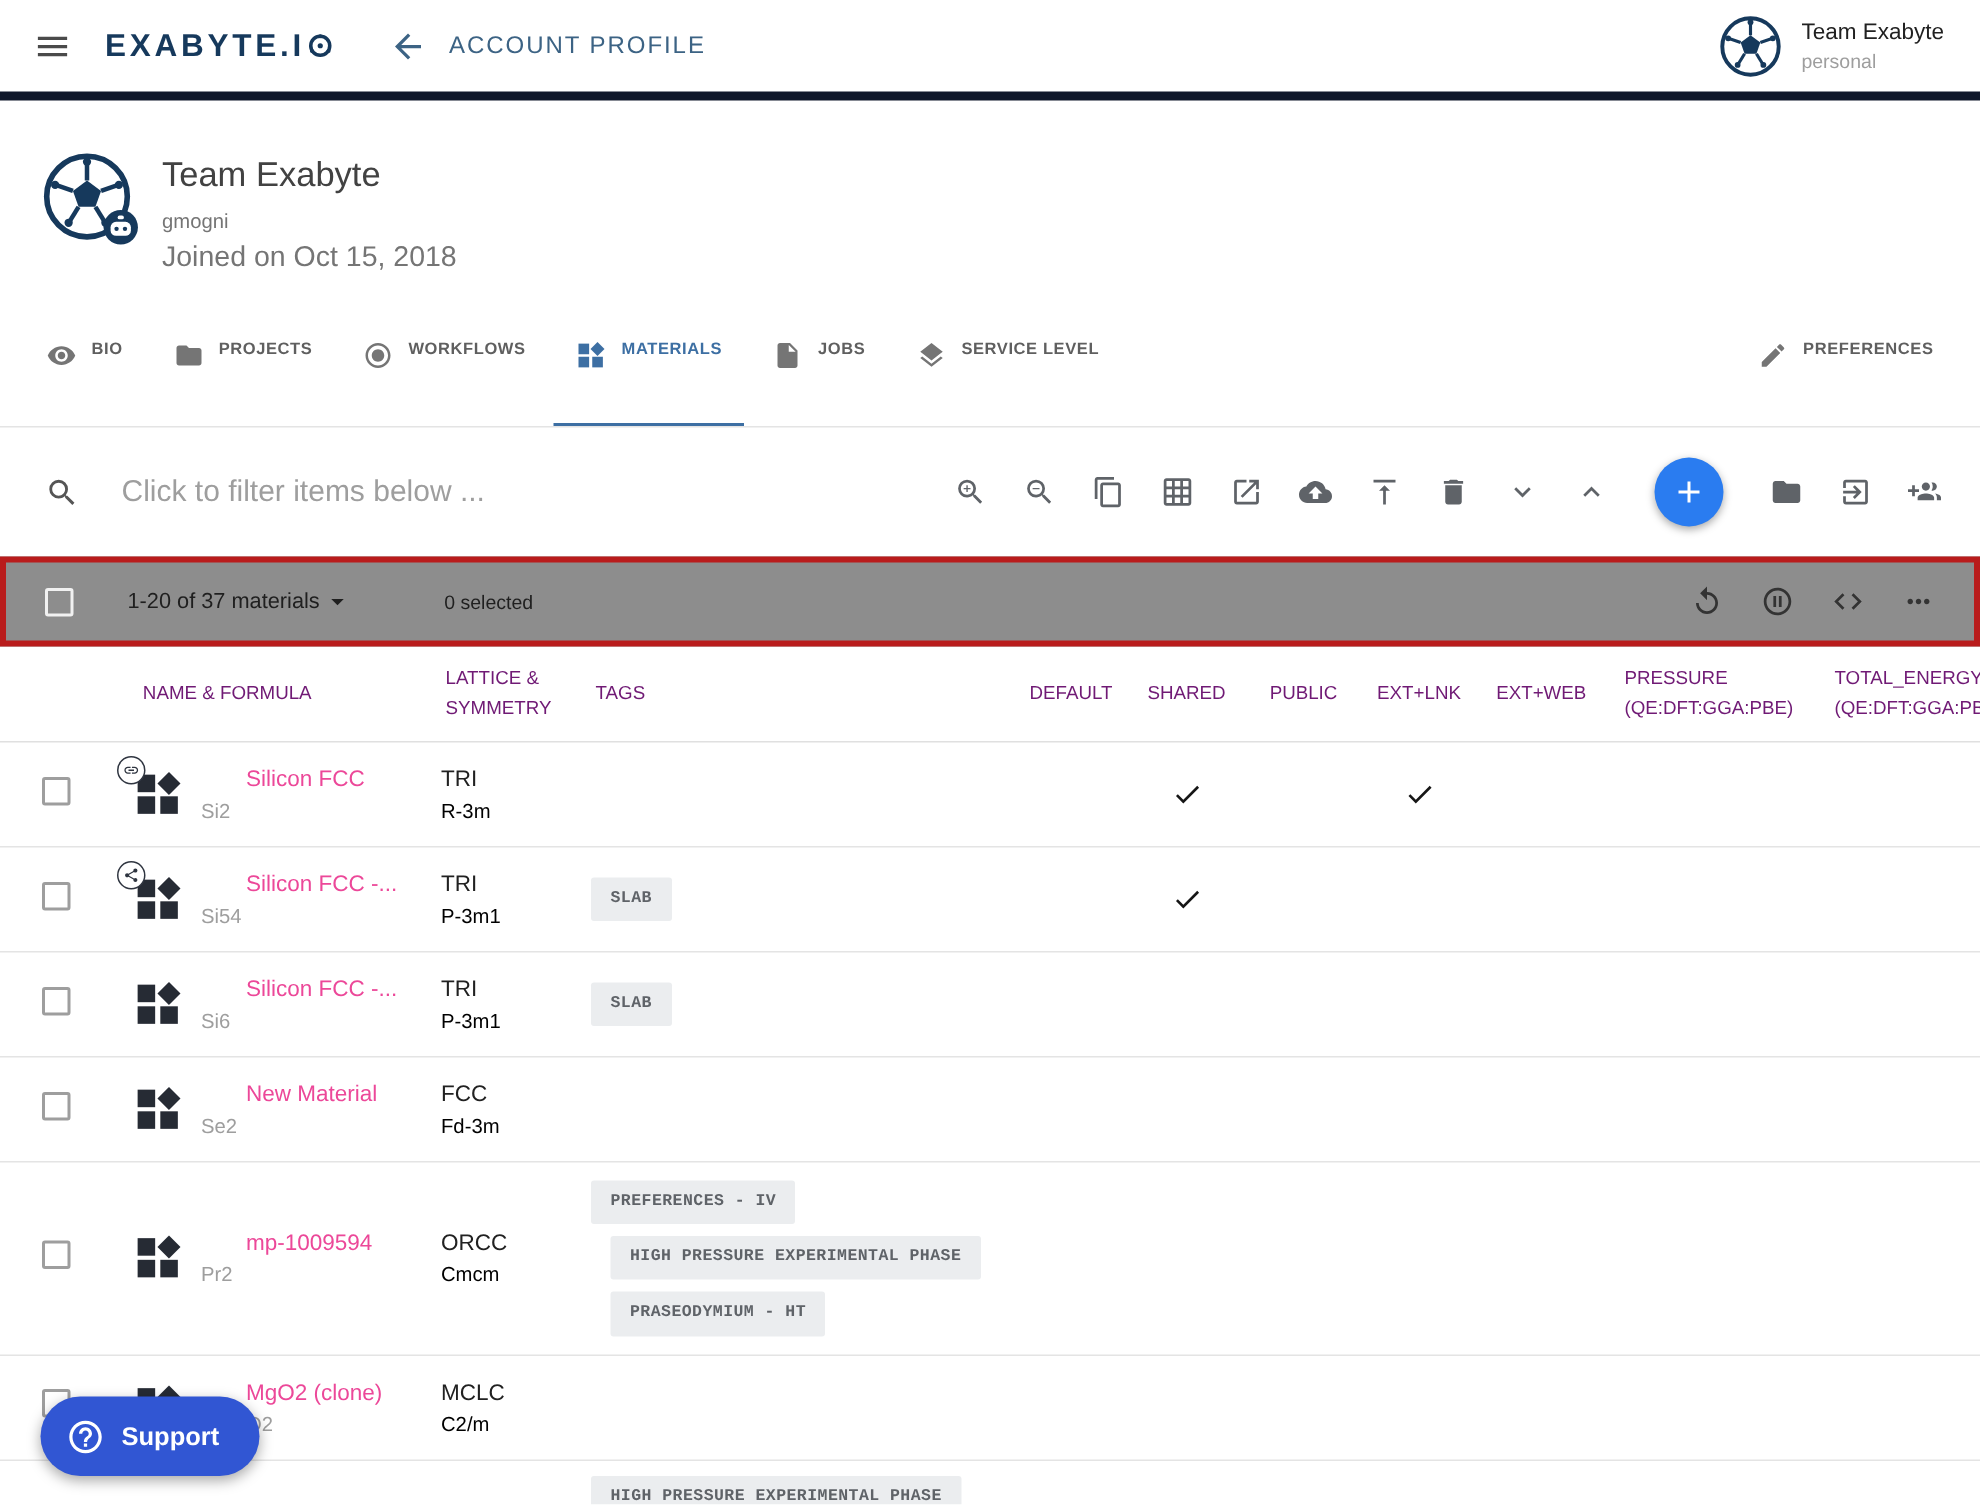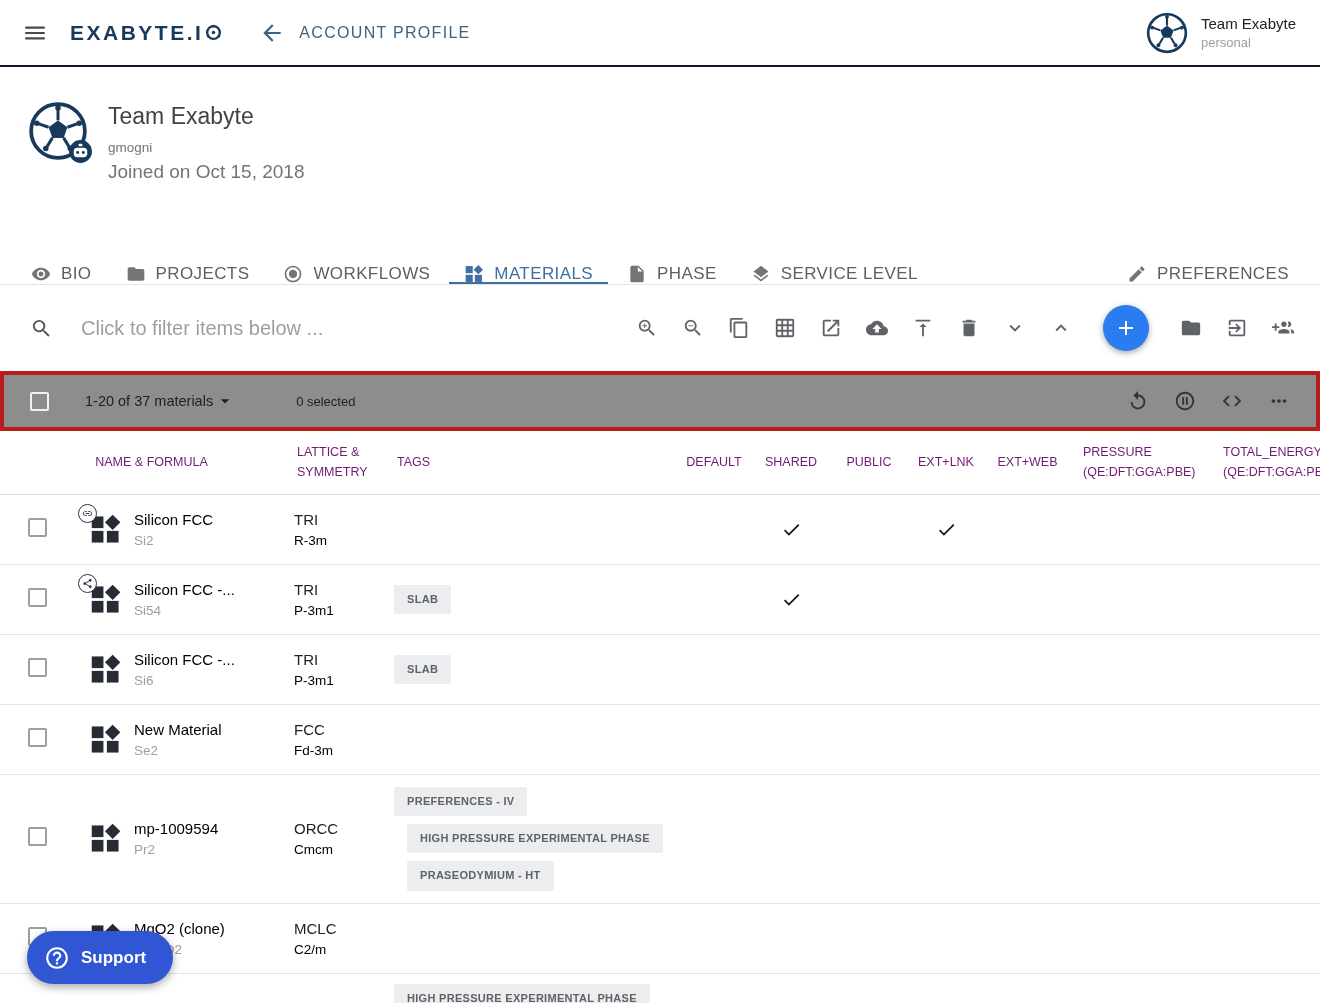--- a/index.html
+++ b/index.html
@@ -6,21 +6,21 @@
   body { margin: 0; background: #fff; }
   .app {
     position: relative; width: 1320px; height: 1003px; background: #fff;
     overflow: hidden; font-family: "Liberation Sans", "DejaVu Sans", sans-serif;
     color: #212121;
   }
   [data-icon] { display: inline-flex; }
   [data-icon] svg { width: 22px; height: 22px; fill: #5f6368; }
 
   
-  .topbar { height: 67px; border-bottom: 2px solid #0f172a; display: flex; align-items: center; padding: 0 22px; }
+  .topbar { height: 67px; border-bottom: 6px solid #0f172a; display: flex; align-items: center; padding: 0 22px; }
   .iconbtn { background: none; border: none; padding: 0; display: inline-flex; align-items: center; justify-content: center; cursor: pointer; }
   .hamburger svg { fill: #4a4a4a; width: 26px; height: 26px; }
   .logo { display: flex; align-items: center; margin-left: 22px; color: #16395c; font-weight: 700; font-size: 21px; letter-spacing: 2.5px; }
   .logo-gear { margin-left: 1px; display: inline-flex; }
   .back { margin-left: 36px; }
   .back svg { fill: #3c6384; width: 26px; height: 26px; }
   .page-title { color: #3c6384; font-size: 16px; letter-spacing: 1.3px; margin-left: 14px; font-weight: 400; }
   .top-right { margin-left: auto; display: flex; align-items: center; gap: 13px; padding-right: 2px; }
   .top-avatar svg { width: 42px; height: 42px; display: block; }
   .top-user-name { font-size: 15px; color: #212121; }
@@ -31,21 +31,21 @@
   .profile-avatar { position: relative; width: 60px; height: 60px; }
   .profile-avatar .ball { width: 60px; height: 60px; display: block; }
   .robot-badge { position: absolute; right: -5px; bottom: -3px; width: 25px; height: 25px; }
   .profile-info { margin-left: 20px; padding-top: 2px; }
   .profile-name { font-size: 23px; color: #424242; }
   .profile-username { font-size: 13.5px; color: #757575; margin-top: 10px; }
   .profile-joined { font-size: 19px; color: #757575; margin-top: 6px; }
 
   
   .tabs { display: flex; align-items: stretch; height: 58px; border-bottom: 1px solid #e4e4e4; padding: 0 14px; }
-  .tab { display: flex; align-items: flex-end; gap: 10px; padding: 0 17px; color: #5f5f5f; font-size: 17px; font-weight: 400; letter-spacing: 0.4px; position: relative; cursor: pointer; }
+  .tab { display: flex; align-items: flex-start; gap: 10px; padding: 0 17px; color: #5f5f5f; font-size: 11px; font-weight: 700; letter-spacing: 0.4px; position: relative; cursor: pointer; }
   .tab [data-icon] svg { width: 20px; height: 20px; fill: #757575; }
   .tab.active { color: #3d6fa3; }
   .tab.active [data-icon] svg { fill: #3d6fa3; }
   .tab.active::after { content: ""; position: absolute; left: 2px; right: 2px; bottom: 0; height: 2px; background: #3d6fa3; }
   .tab.right { margin-left: auto; }
 
   
   .toolbar { display: flex; align-items: center; height: 86px; padding: 0 26px 0 30px; }
   .filter-search svg { width: 23px; height: 23px; fill: #555; }
   .filter-input { border: none; outline: none; margin-left: 28px; font-size: 20px; width: 380px; color: #424242; background: transparent; font-family: inherit; }
@@ -74,25 +74,25 @@
   .th-energy { padding-left: 1px; }
 
   .trow { min-height: 70px; align-items: center; border-bottom: 1px solid #e4e4e4; cursor: pointer; }
   .cell-check { padding-left: 28px; }
   .row-check { border-color: #9e9e9e; }
   .cell-icon { display: flex; justify-content: center; padding-left: 14px; }
   .mat-icon-wrap { position: relative; display: inline-flex; }
   .mat-icon svg { width: 33px; height: 33px; fill: #262b34; }
   .badge { position: absolute; left: -11px; top: -9px; width: 19px; height: 19px; background: #fff; border: 1.5px solid #2f3540; border-radius: 50%; display: flex; align-items: center; justify-content: center; }
   .badge [data-icon] svg { width: 11px; height: 11px; fill: #2f3540; }
-  .mat-name { font-size: 15px; color: #000000; }
+  .mat-name { font-size: 15px; color: #ec4899; margin-left: 30px; }
   .mat-formula { font-size: 13.5px; color: #9e9e9e; margin-top: 5px; }
   .lat-type { font-size: 15px; color: #212121; }
   .lat-sym { font-size: 13.5px; color: #000000; margin-top: 5px; }
-  .cell-tags { display: flex; flex-direction: column; align-items: flex-start; gap: 8px; padding: 12px 0; }
+  .cell-tags { display: flex; flex-direction: column; align-items: flex-start; gap: 8px; padding: 12px 0; font-family: Liberation Mono, monospace; }
   .chip { background: #ebedef; color: #5f6368; font-size: 11px; font-weight: 700; letter-spacing: .3px; line-height: 1.2; padding: 8px 13px; border-radius: 2px; white-space: nowrap; }
   .cell-tags .chip:nth-child(n+2) { margin-left: 13px; }
   .cell-flag { display: flex; justify-content: center; }
   .cell-flag [data-icon] svg { width: 21px; height: 21px; fill: #161616; }
   .trow.partial { align-items: flex-start; min-height: 170px; border-bottom: none; }
   .trow.partial .cell-tags { padding-top: 10px; }
   .trow.partial .cell-check, .trow.partial .cell-icon { visibility: hidden; }
 
   
   .support-btn { position: absolute; left: 27px; bottom: 19px; height: 53px; border-radius: 27px; background: #3156d3; color: #fff; border: none; display: flex; align-items: center; gap: 11px; padding: 0 27px 0 17px; font-size: 17px; font-weight: 700; font-family: inherit; box-shadow: 0 3px 9px rgba(0,0,0,.35); cursor: pointer; z-index: 20; }
@@ -229,21 +229,21 @@
           </svg>
         </span>
         <span>MATERIALS</span>
       </div>
       <div class="tab">
         <span data-icon="file">
           <svg viewBox="0 0 24 24">
             <path d="M6 2c-1.1 0-1.99.9-1.99 2L4 20c0 1.1.89 2 1.99 2H18c1.1 0 2-.9 2-2V8l-6-6H6zm7 7V3.5L18.5 9H13z"></path>
           </svg>
         </span>
-        <span>PHASE</span>
+        <span>JOBS</span>
       </div>
       <div class="tab">
         <span data-icon="layers">
           <svg viewBox="0 0 24 24">
             <path d="M11.99 18.54l-7.37-5.73L3 14.07l9 7 9-7-1.63-1.27-7.38 5.74zM12 16l7.36-5.73L21 9l-9-7-9 7 1.63 1.27L12 16z"></path>
           </svg>
         </span>
         <span>SERVICE LEVEL</span>
       </div>
       <div class="tab right">

